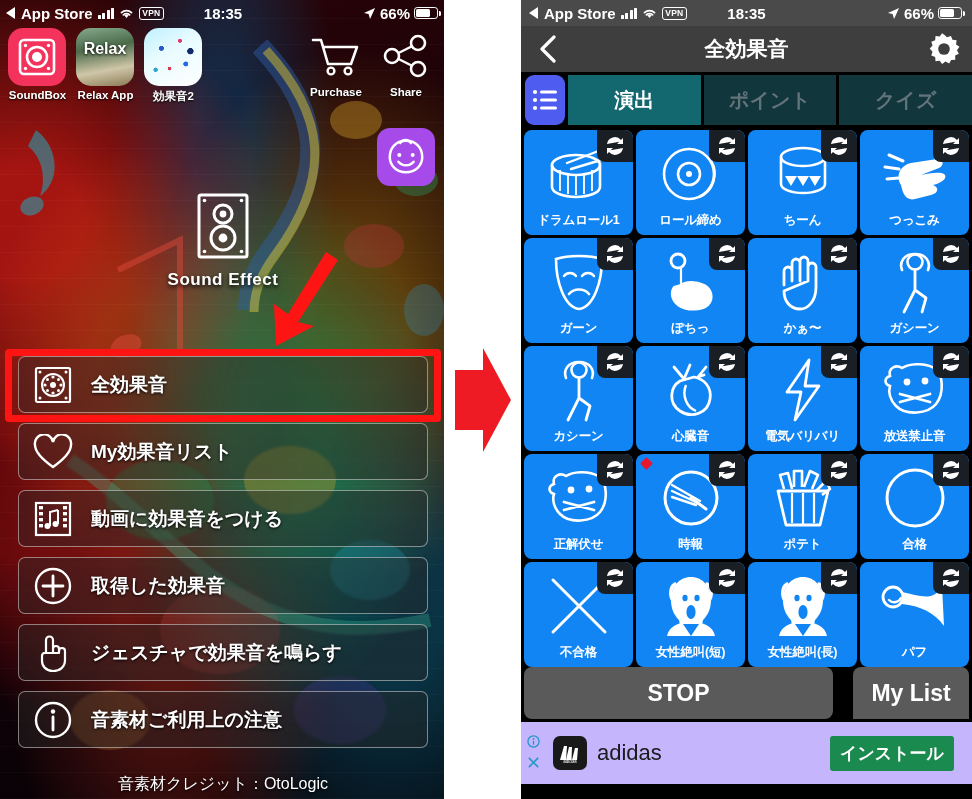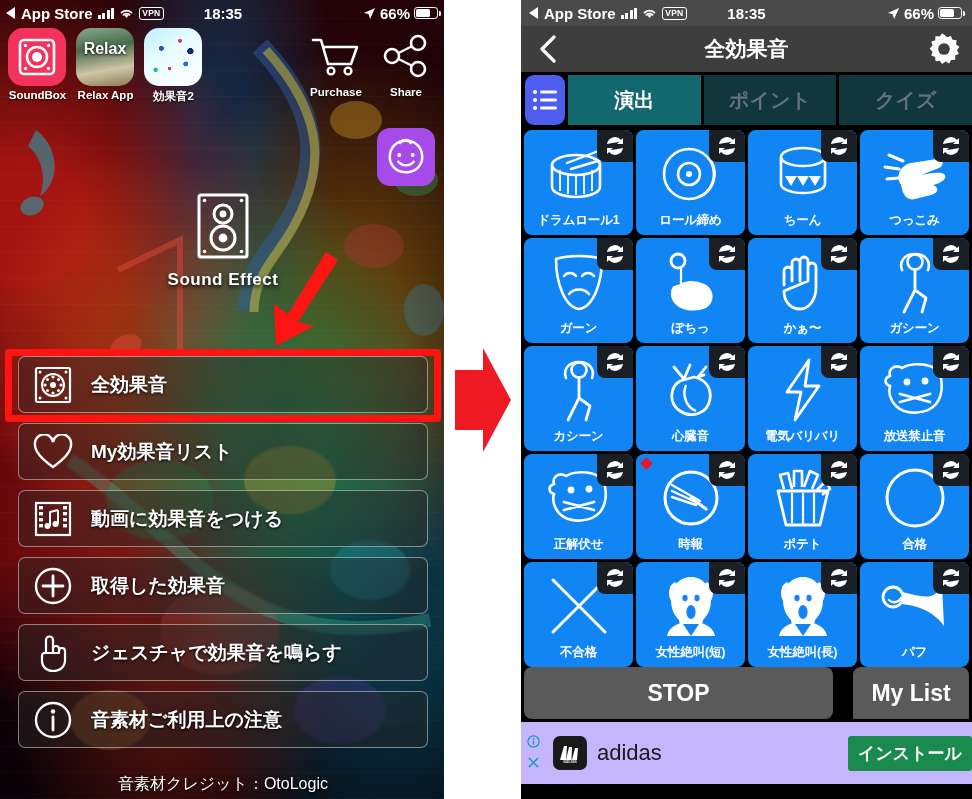--- a/index.html
+++ b/index.html
@@ -150,21 +150,21 @@
   #stop-btn { flex:1; height:52px; background:#5a5a5a; border-radius:8px; color:#fff;
     display:flex;align-items:center;justify-content:center; font-size:23px; font-weight:700;}
   #mylist-btn { width:116px; height:52px; background:#5a5a5a; border-radius:8px 8px 0 0; color:#fff;
     display:flex;align-items:center;justify-content:center; font-size:23px; font-weight:700;}
 
   #r-ad { height:62px; background:#c4b5fd; display:flex; align-items:center; position:relative; padding:0 8px;}
   #r-ad .advmark{ position:absolute; left:6px; top:12px; display:flex; flex-direction:column; gap:3px; align-items:center;}
   #r-ad .adlogo{ width:34px;height:34px;background:#191919;border-radius:7px;margin-left:24px;
     display:flex;align-items:center;justify-content:center;}
   #r-ad .adname{ margin-left:10px; font-size:22px; color:#1a1a1a; }
-  #r-ad .adcta{ position:absolute; right:0; background:#1a8a4f; color:#fff; font-size:17px;
+  #r-ad .adcta{ position:absolute; right:18px; background:#1a8a4f; color:#fff; font-size:17px;
     font-weight:600; padding:6px 10px; border-radius:3px;}
 </style>
 </head>
 <body>
 
 <div id="root">
 
   <div id="left-panel">
     <div class="wall"></div>
 

